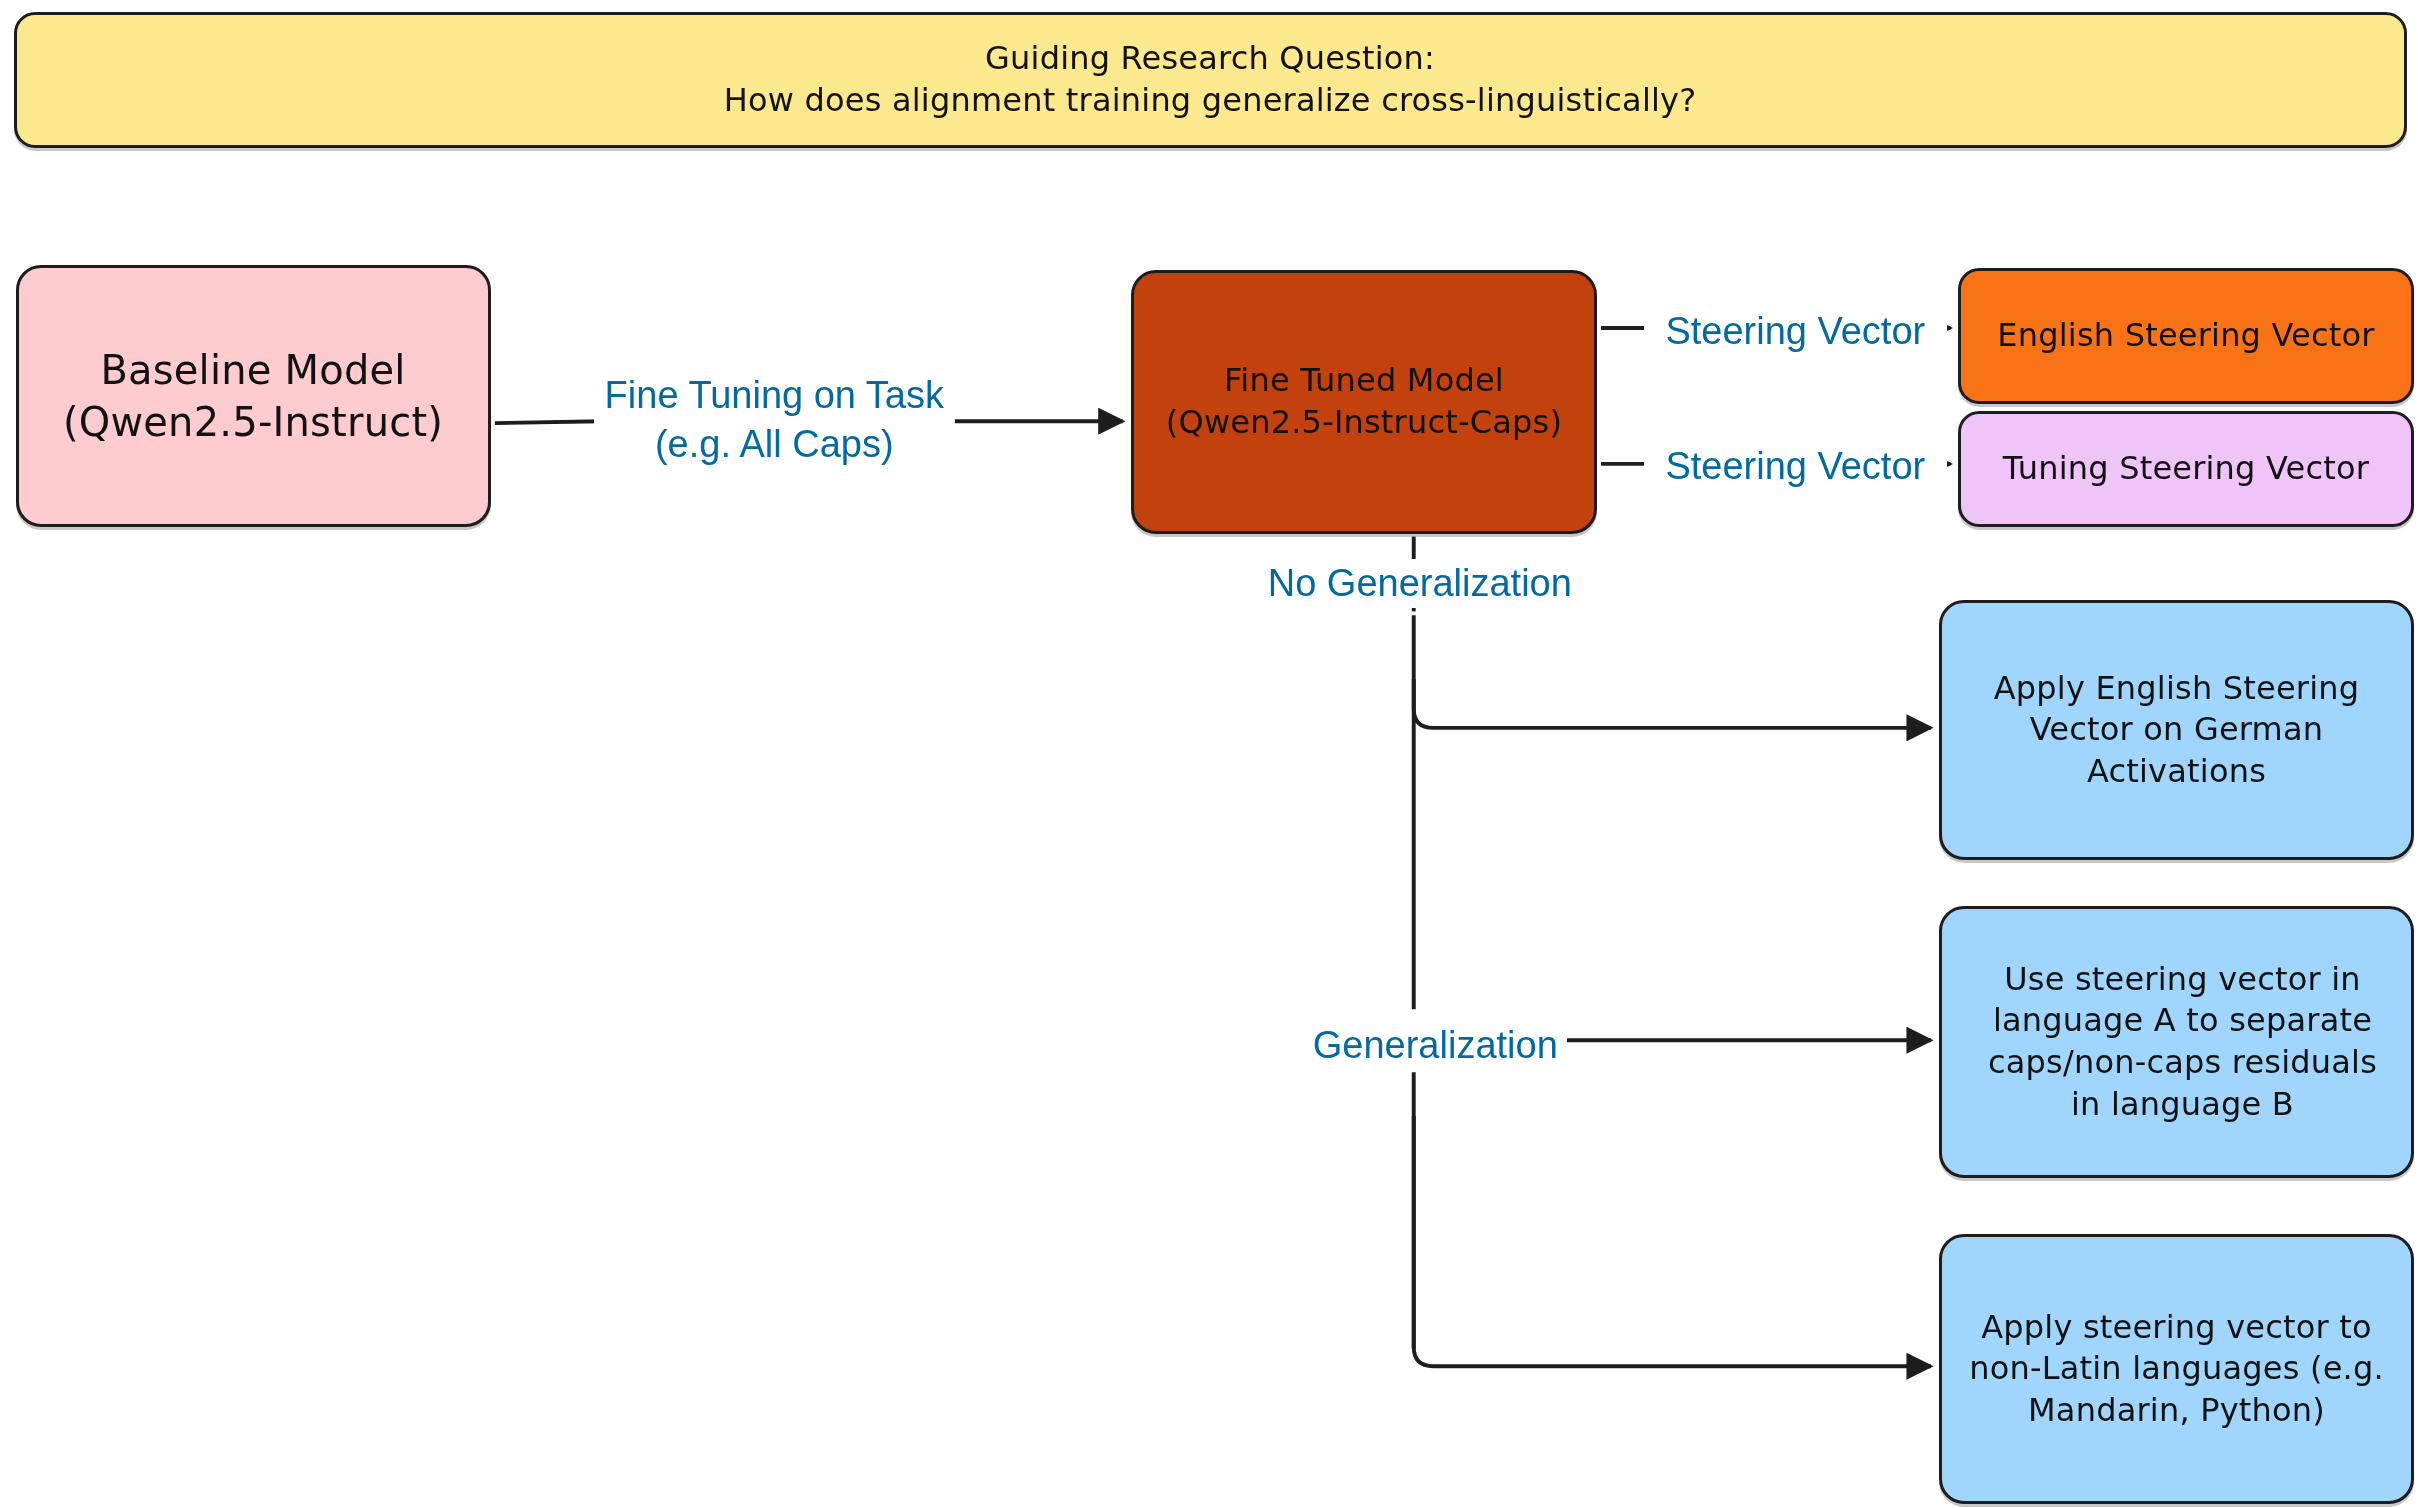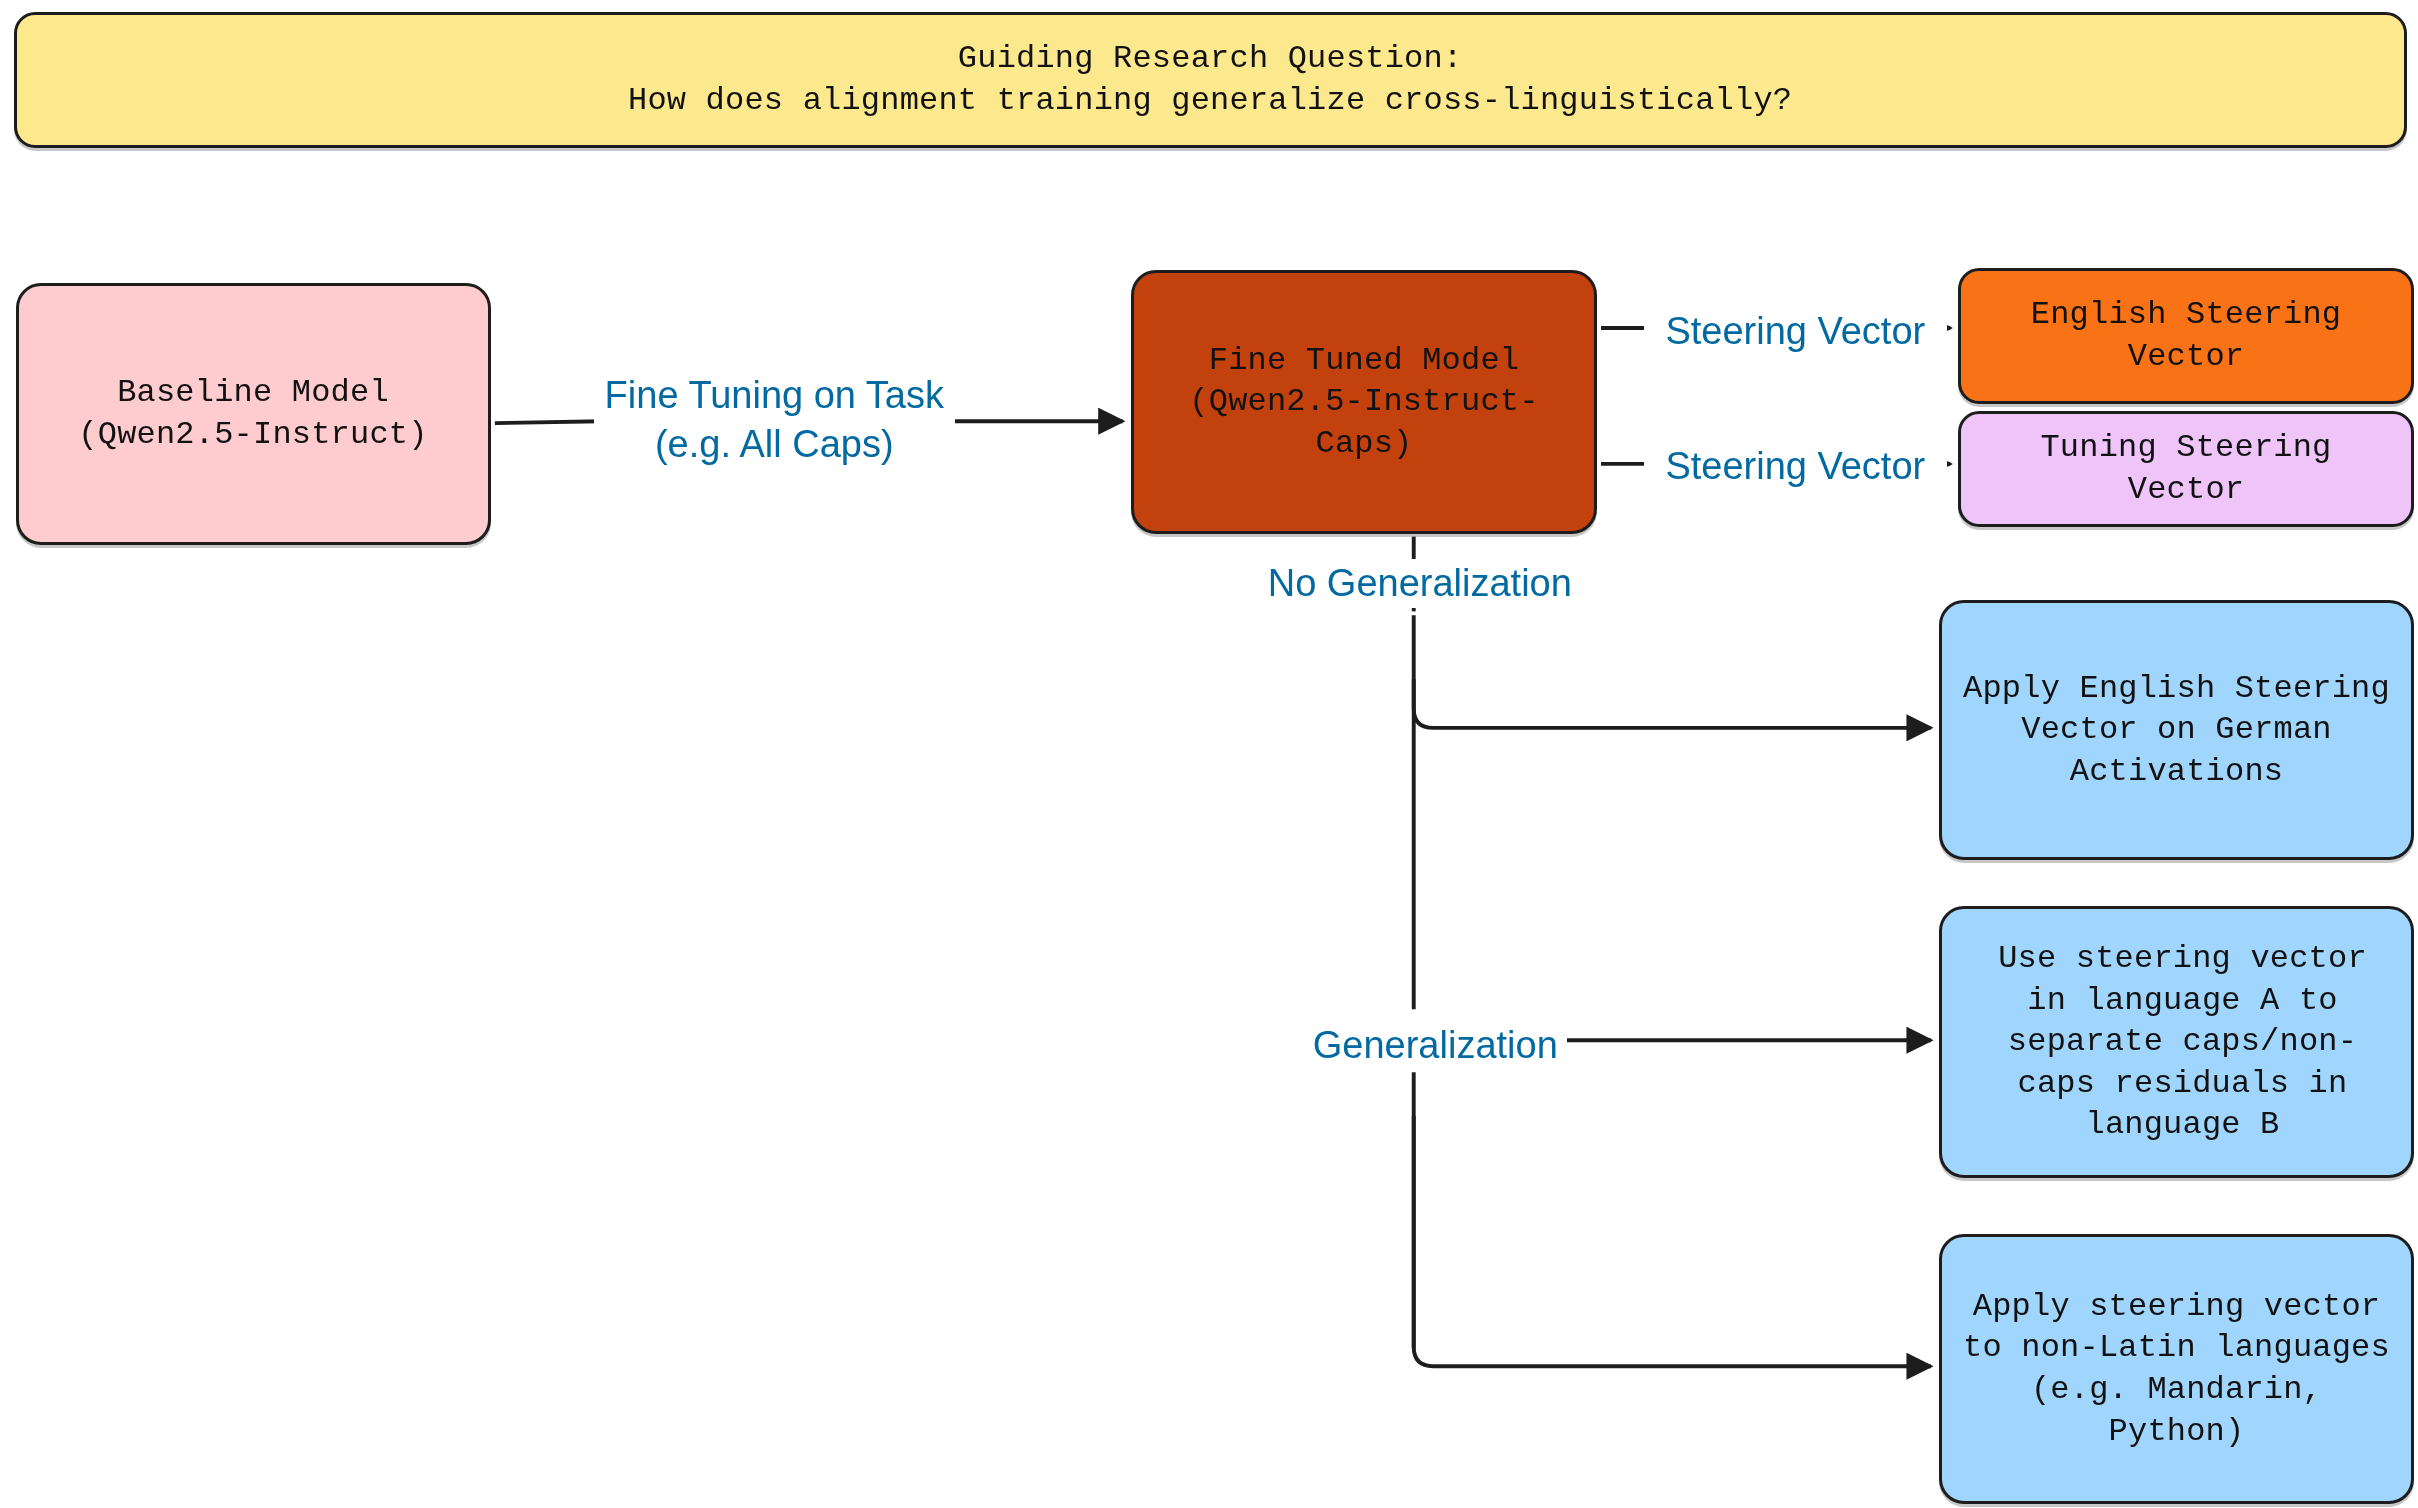--- a/index.html
+++ b/index.html
@@ -28,36 +28,35 @@
     text-align: center;
     color: #121212;
     font-family: "DejaVu Sans", sans-serif;
     line-height: 1.30;
     letter-spacing: 0.2px;
     box-shadow: 0 2.9px 0 rgba(0,0,0,0.22);
   }
   .node .txt {
     white-space: pre-line;
     padding: 0 15.5px;
-    font-family: Liberation Mono, monospace;
   }
 
   
   #node-question {
     left: 13.6px;  top: 11.6px;
     width: 2393px; height: 136px;
     background: #FCE98E;
     border-radius: 21.3px;
     font-size: 32px;
   }
   #node-baseline {
-    left: 15.5px;  top: 283px;
+    left: 15.5px;  top: 265px;
     width: 475px; height: 262px;
     background: #FECBCE;
-    font-size: 32px;
+    font-size: 40px;
   }
   #node-finetuned {
     left: 1131px; top: 270px;
     width: 466px; height: 264px;
     background: #c2410c;
     font-size: 32px;
   }
   #node-en-vec {
     left: 1958px; top: 268px;
     width: 456px; height: 136px;

